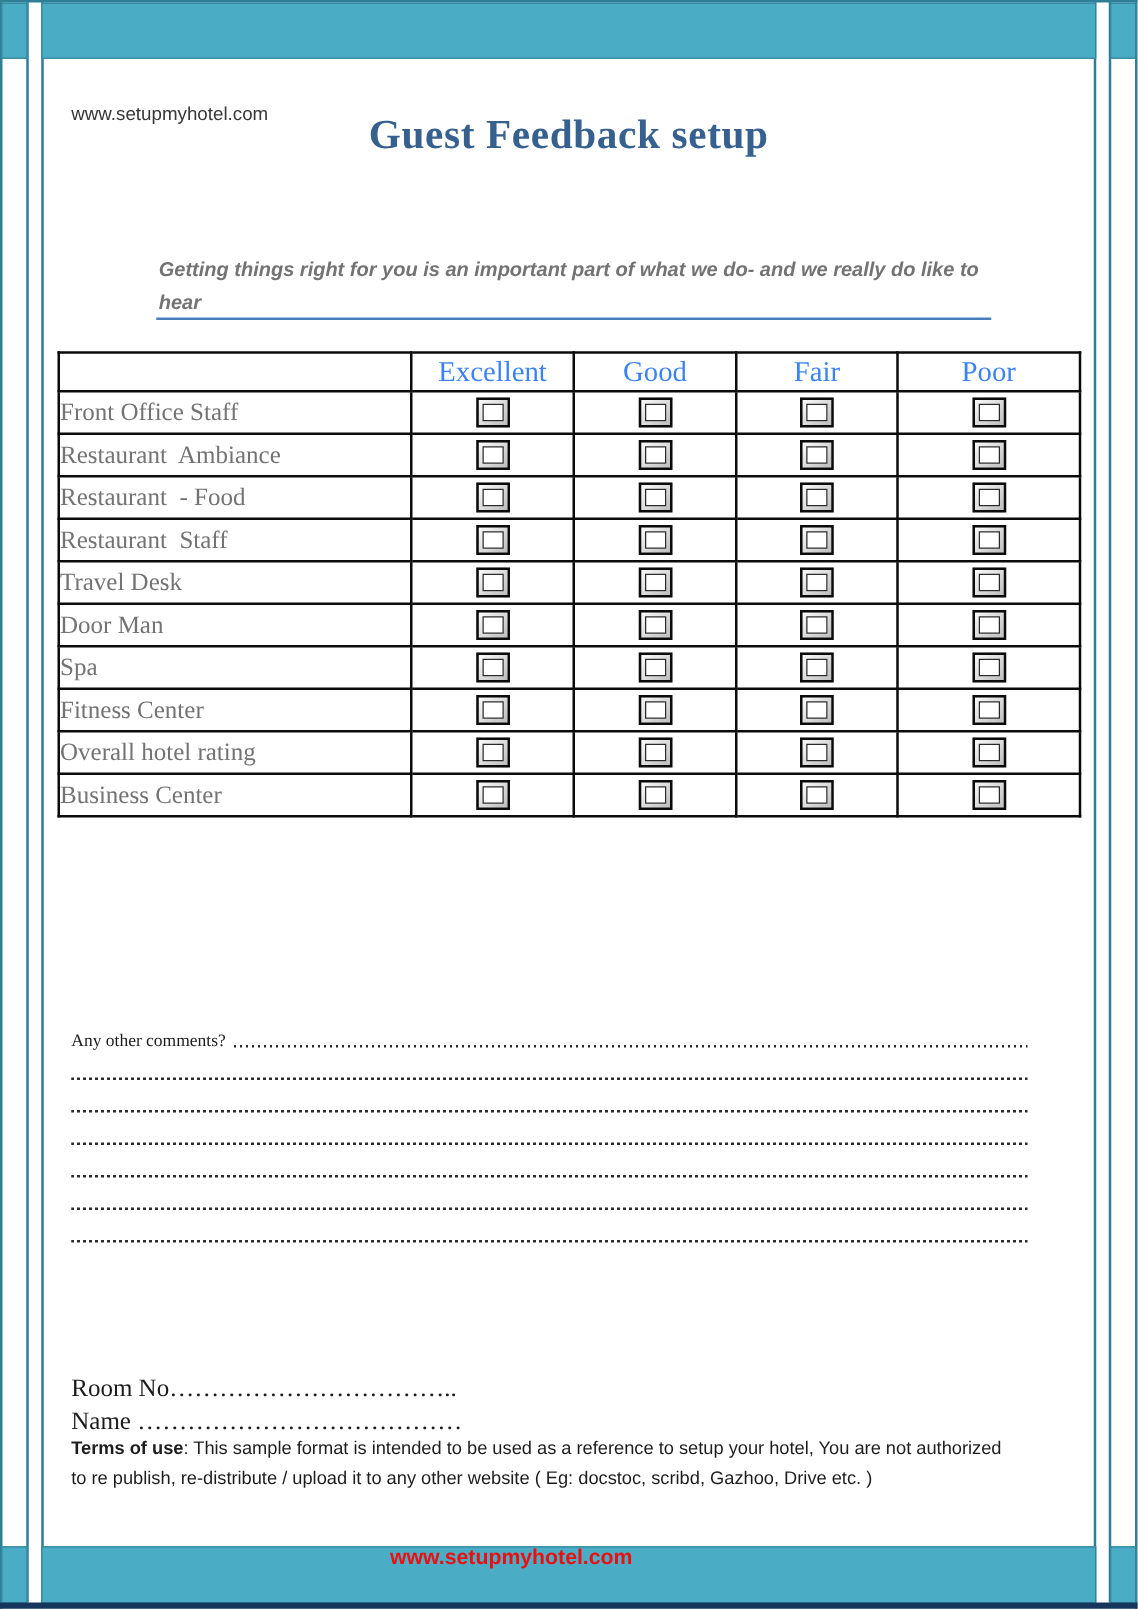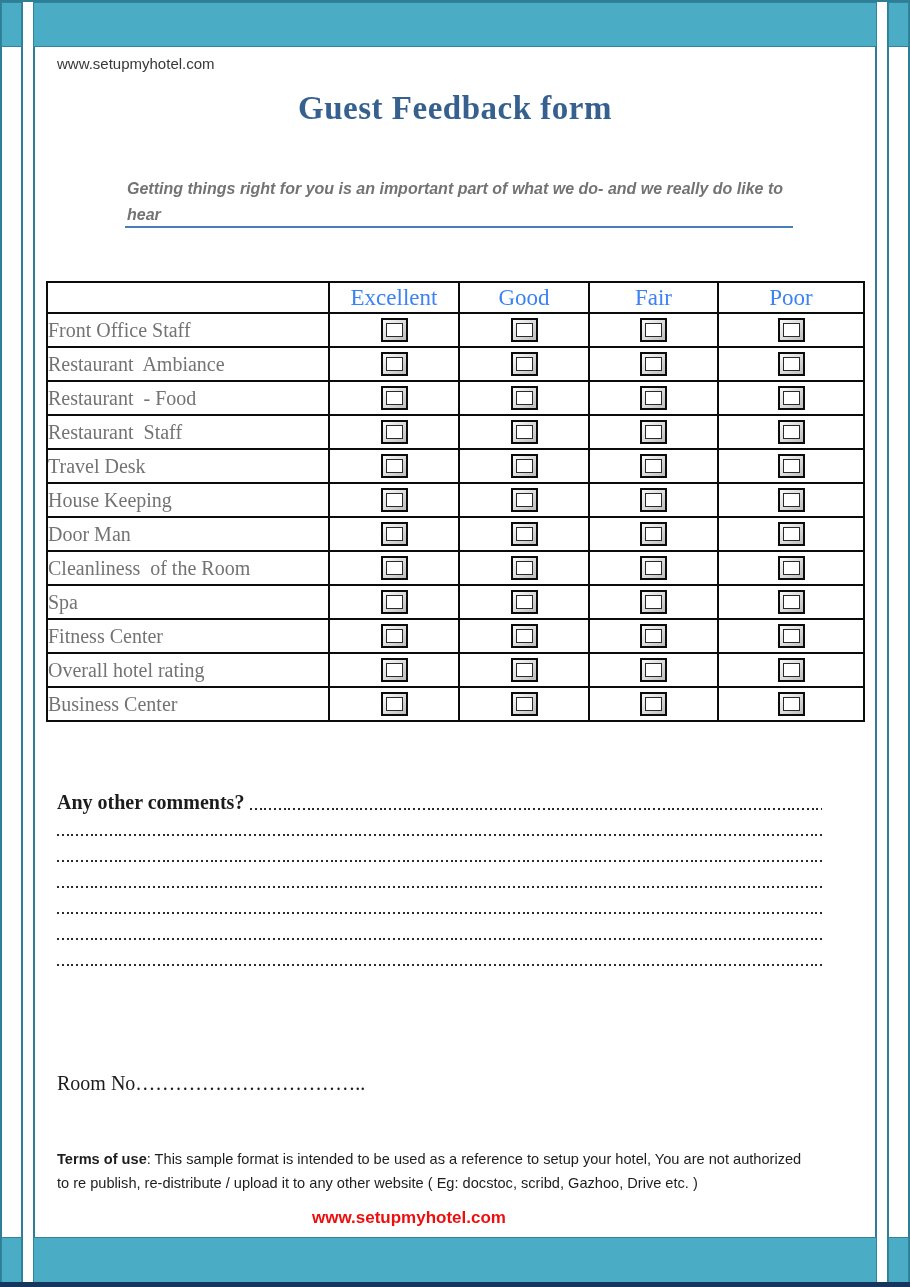--- a/index.html
+++ b/index.html
@@ -18,21 +18,21 @@
   .bar{position:absolute;background:#4bacc6;border:1px solid #31849b;box-sizing:border-box;}
   .bar-top-left{left:1px;top:2px;width:21px;height:45px;}
   .bar-top-main{left:33px;top:2px;width:844px;height:45px;}
   .bar-top-right{left:888px;top:2px;width:21px;height:45px;}
   .bar-bot-left{left:1px;top:1237px;width:21px;height:46px;}
   .bar-bot-main{left:33px;top:1237px;width:844px;height:46px;}
   .bar-bot-right{left:888px;top:1237px;width:21px;height:46px;}
 
   
   .content{position:absolute;left:33px;top:0;width:844px;height:1287px;}
-  .abs{position:absolute;}
+  .abs{position:absolute;margin-top:28px;}
 
   .top-url{left:24px;top:55px;font-family:"Liberation Sans",sans-serif;
     font-size:15px;color:#383838;}
   .doc-title{left:0;top:90px;width:844px;text-align:center;margin:0;
     font-size:33px;font-weight:700;color:#36618f;letter-spacing:0.5px;}
   .intro{left:94px;top:176px;width:680px;color:#737373;
     font-family:"Liberation Sans",sans-serif;font-style:italic;font-weight:700;
     font-size:16px;line-height:25.5px;}
   .intro-rule{left:92px;top:226px;width:668px;height:2px;background:#4a7ebb;}
 
@@ -47,21 +47,21 @@
   td.c-box{text-align:center;}
   .w-label{width:282px;} .w-exc{width:130px;} .w-good{width:130px;}
   .w-fair{width:129px;} .w-poor{width:146px;}
   .cb{display:inline-block;width:23px;height:20px;border:2px solid #0b0b0b;
     background:linear-gradient(135deg,#fbfbfb 0%,#bdbdbd 100%);
     position:relative;vertical-align:middle;}
   .cb::after{content:"";position:absolute;left:3px;right:3px;top:3px;bottom:3px;
     background:#ffffff;border:1px solid #2a2a2a;}
 
   
-  .comments{left:24px;top:788px;width:765px;font-size:20px;color:#1c1c1c;font-weight:bold;}
+  .comments{left:24px;top:788px;width:765px;font-size:14px;color:#1c1c1c;}
   .comments-first{display:flex;align-items:flex-end;height:26px;}
   .leader{flex:1;height:2.4px;margin:0 0 4px 6px;
     background:repeating-linear-gradient(90deg,#2b2b2b 0 2px,transparent 2px 4.8px);}
   .dotline{height:26px;position:relative;}
   .dotline::after{content:"";position:absolute;left:0;right:0;bottom:4px;height:2.4px;
     background:repeating-linear-gradient(90deg,#2b2b2b 0 2px,transparent 2px 4.8px);}
 
   .room-fields{left:24px;top:1070px;font-size:20px;color:#1c1c1c;line-height:26px;}
 
   .terms{left:24px;top:1148px;width:800px;margin:0;
@@ -86,21 +86,21 @@
 <div class="bar bar-top-right"></div>
 <div class="bar bar-bot-left"></div>
 <div class="bar bar-bot-main"></div>
 <div class="bar bar-bot-right"></div>
 <div class="edge edge-bottom"></div>
 
 <main class="content">
 
   <div class="abs top-url">www.setupmyhotel.com</div>
 
-  <h1 class="abs doc-title">Guest Feedback form</h1>
+  <h1 class="abs doc-title">Guest Feedback setup</h1>
 
   <div class="abs intro">
     <div>Getting things right for you is an important part of what we do- and we really do like to hear</div>
   </div>
   <div class="abs intro-rule"></div>
 
   <table class="rating">
     <colgroup>
       <col class="w-label">
         <col class="w-exc">
@@ -147,35 +147,21 @@
         <td class="c-box"><span class="cb"></span></td>
       </tr>
       <tr>
         <td class="c-label">Travel Desk</td>
         <td class="c-box"><span class="cb"></span></td>
         <td class="c-box"><span class="cb"></span></td>
         <td class="c-box"><span class="cb"></span></td>
         <td class="c-box"><span class="cb"></span></td>
       </tr>
       <tr>
-        <td class="c-label">House Keeping</td>
-        <td class="c-box"><span class="cb"></span></td>
-        <td class="c-box"><span class="cb"></span></td>
-        <td class="c-box"><span class="cb"></span></td>
-        <td class="c-box"><span class="cb"></span></td>
-      </tr>
-      <tr>
         <td class="c-label">Door Man</td>
-        <td class="c-box"><span class="cb"></span></td>
-        <td class="c-box"><span class="cb"></span></td>
-        <td class="c-box"><span class="cb"></span></td>
-        <td class="c-box"><span class="cb"></span></td>
-      </tr>
-      <tr>
-        <td class="c-label">Cleanliness  of the Room</td>
         <td class="c-box"><span class="cb"></span></td>
         <td class="c-box"><span class="cb"></span></td>
         <td class="c-box"><span class="cb"></span></td>
         <td class="c-box"><span class="cb"></span></td>
       </tr>
       <tr>
         <td class="c-label">Spa</td>
         <td class="c-box"><span class="cb"></span></td>
         <td class="c-box"><span class="cb"></span></td>
         <td class="c-box"><span class="cb"></span></td>
@@ -213,19 +199,20 @@
     <div class="dotline"></div>
     <div class="dotline"></div>
     <div class="dotline"></div>
     <div class="dotline"></div>
     <div class="dotline"></div>
     <div class="dotline"></div>
   </section>
 
   <div class="abs room-fields">
     <div>Room No……………………………..</div>
+    <div>Name …………………………………</div>
   </div>
 
   <p class="abs terms"><b>Terms of use</b><span>: This sample format is intended to be used as a reference to setup your hotel, You are not authorized</span><br><span>to re publish, re-distribute / upload it to any other website ( Eg: docstoc, scribd, Gazhoo, Drive etc. )</span></p>
 
   <div class="abs site-link">www.setupmyhotel.com</div>
 
 </main>
 
 </body></html>

